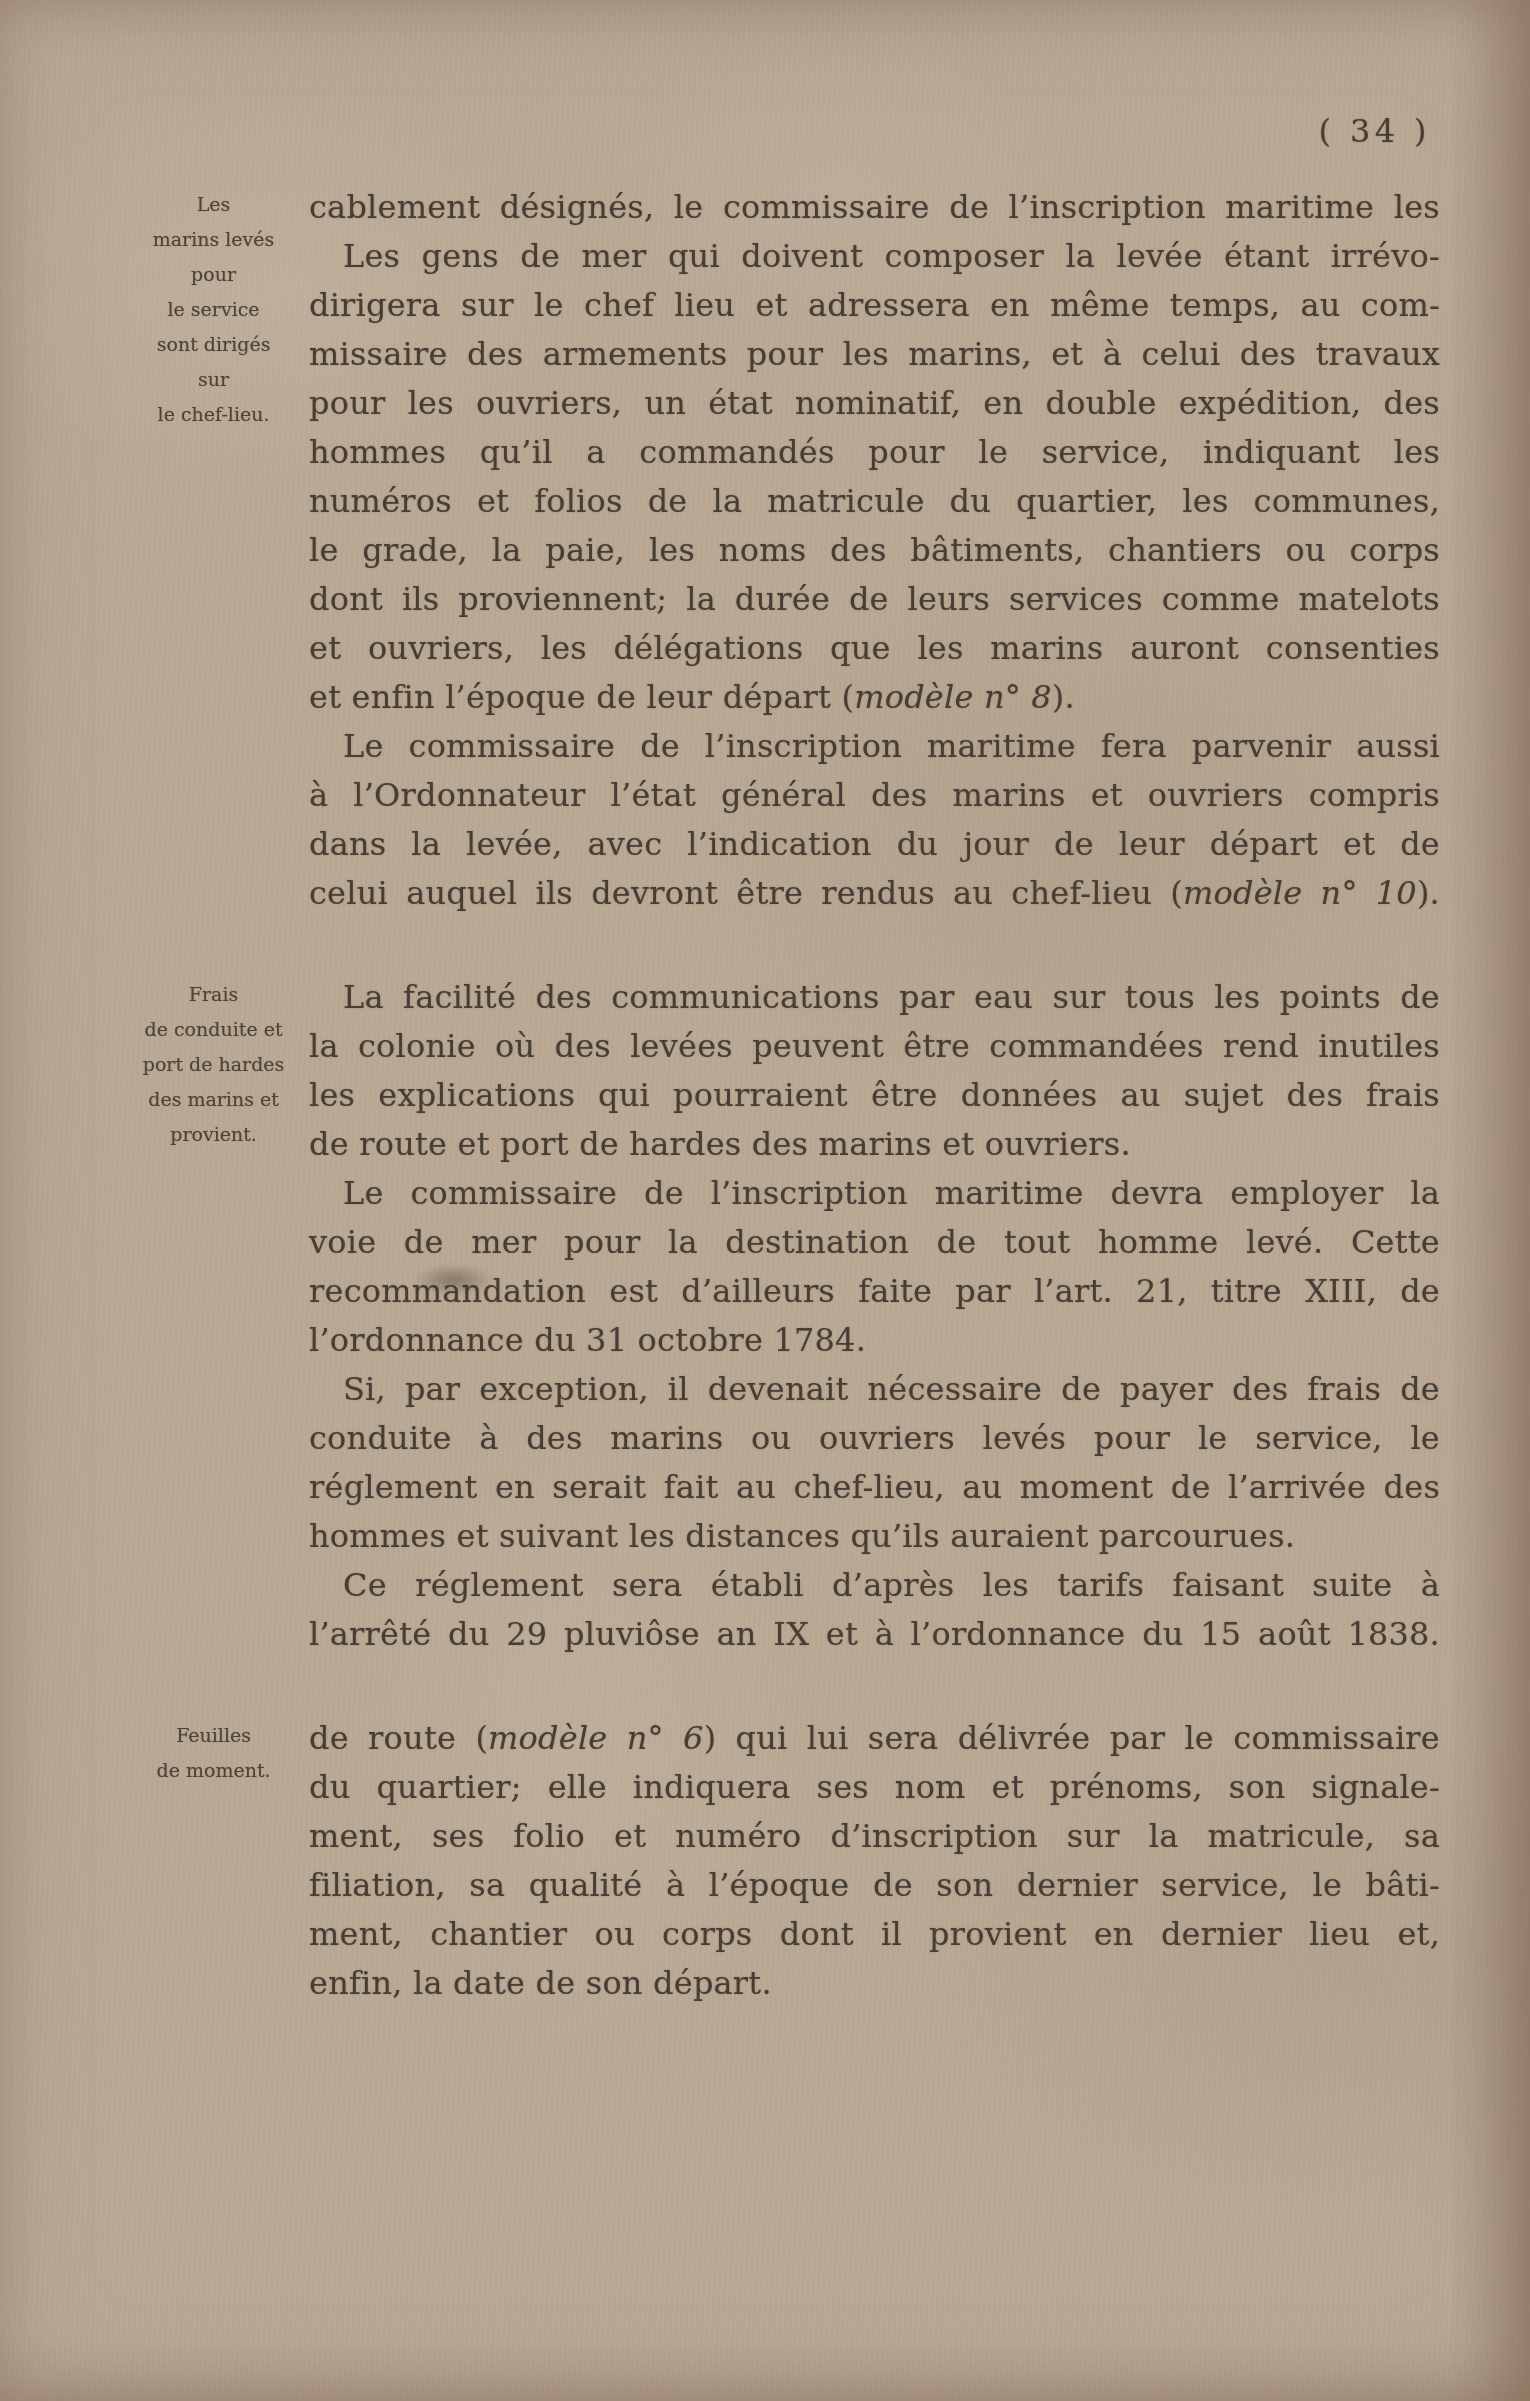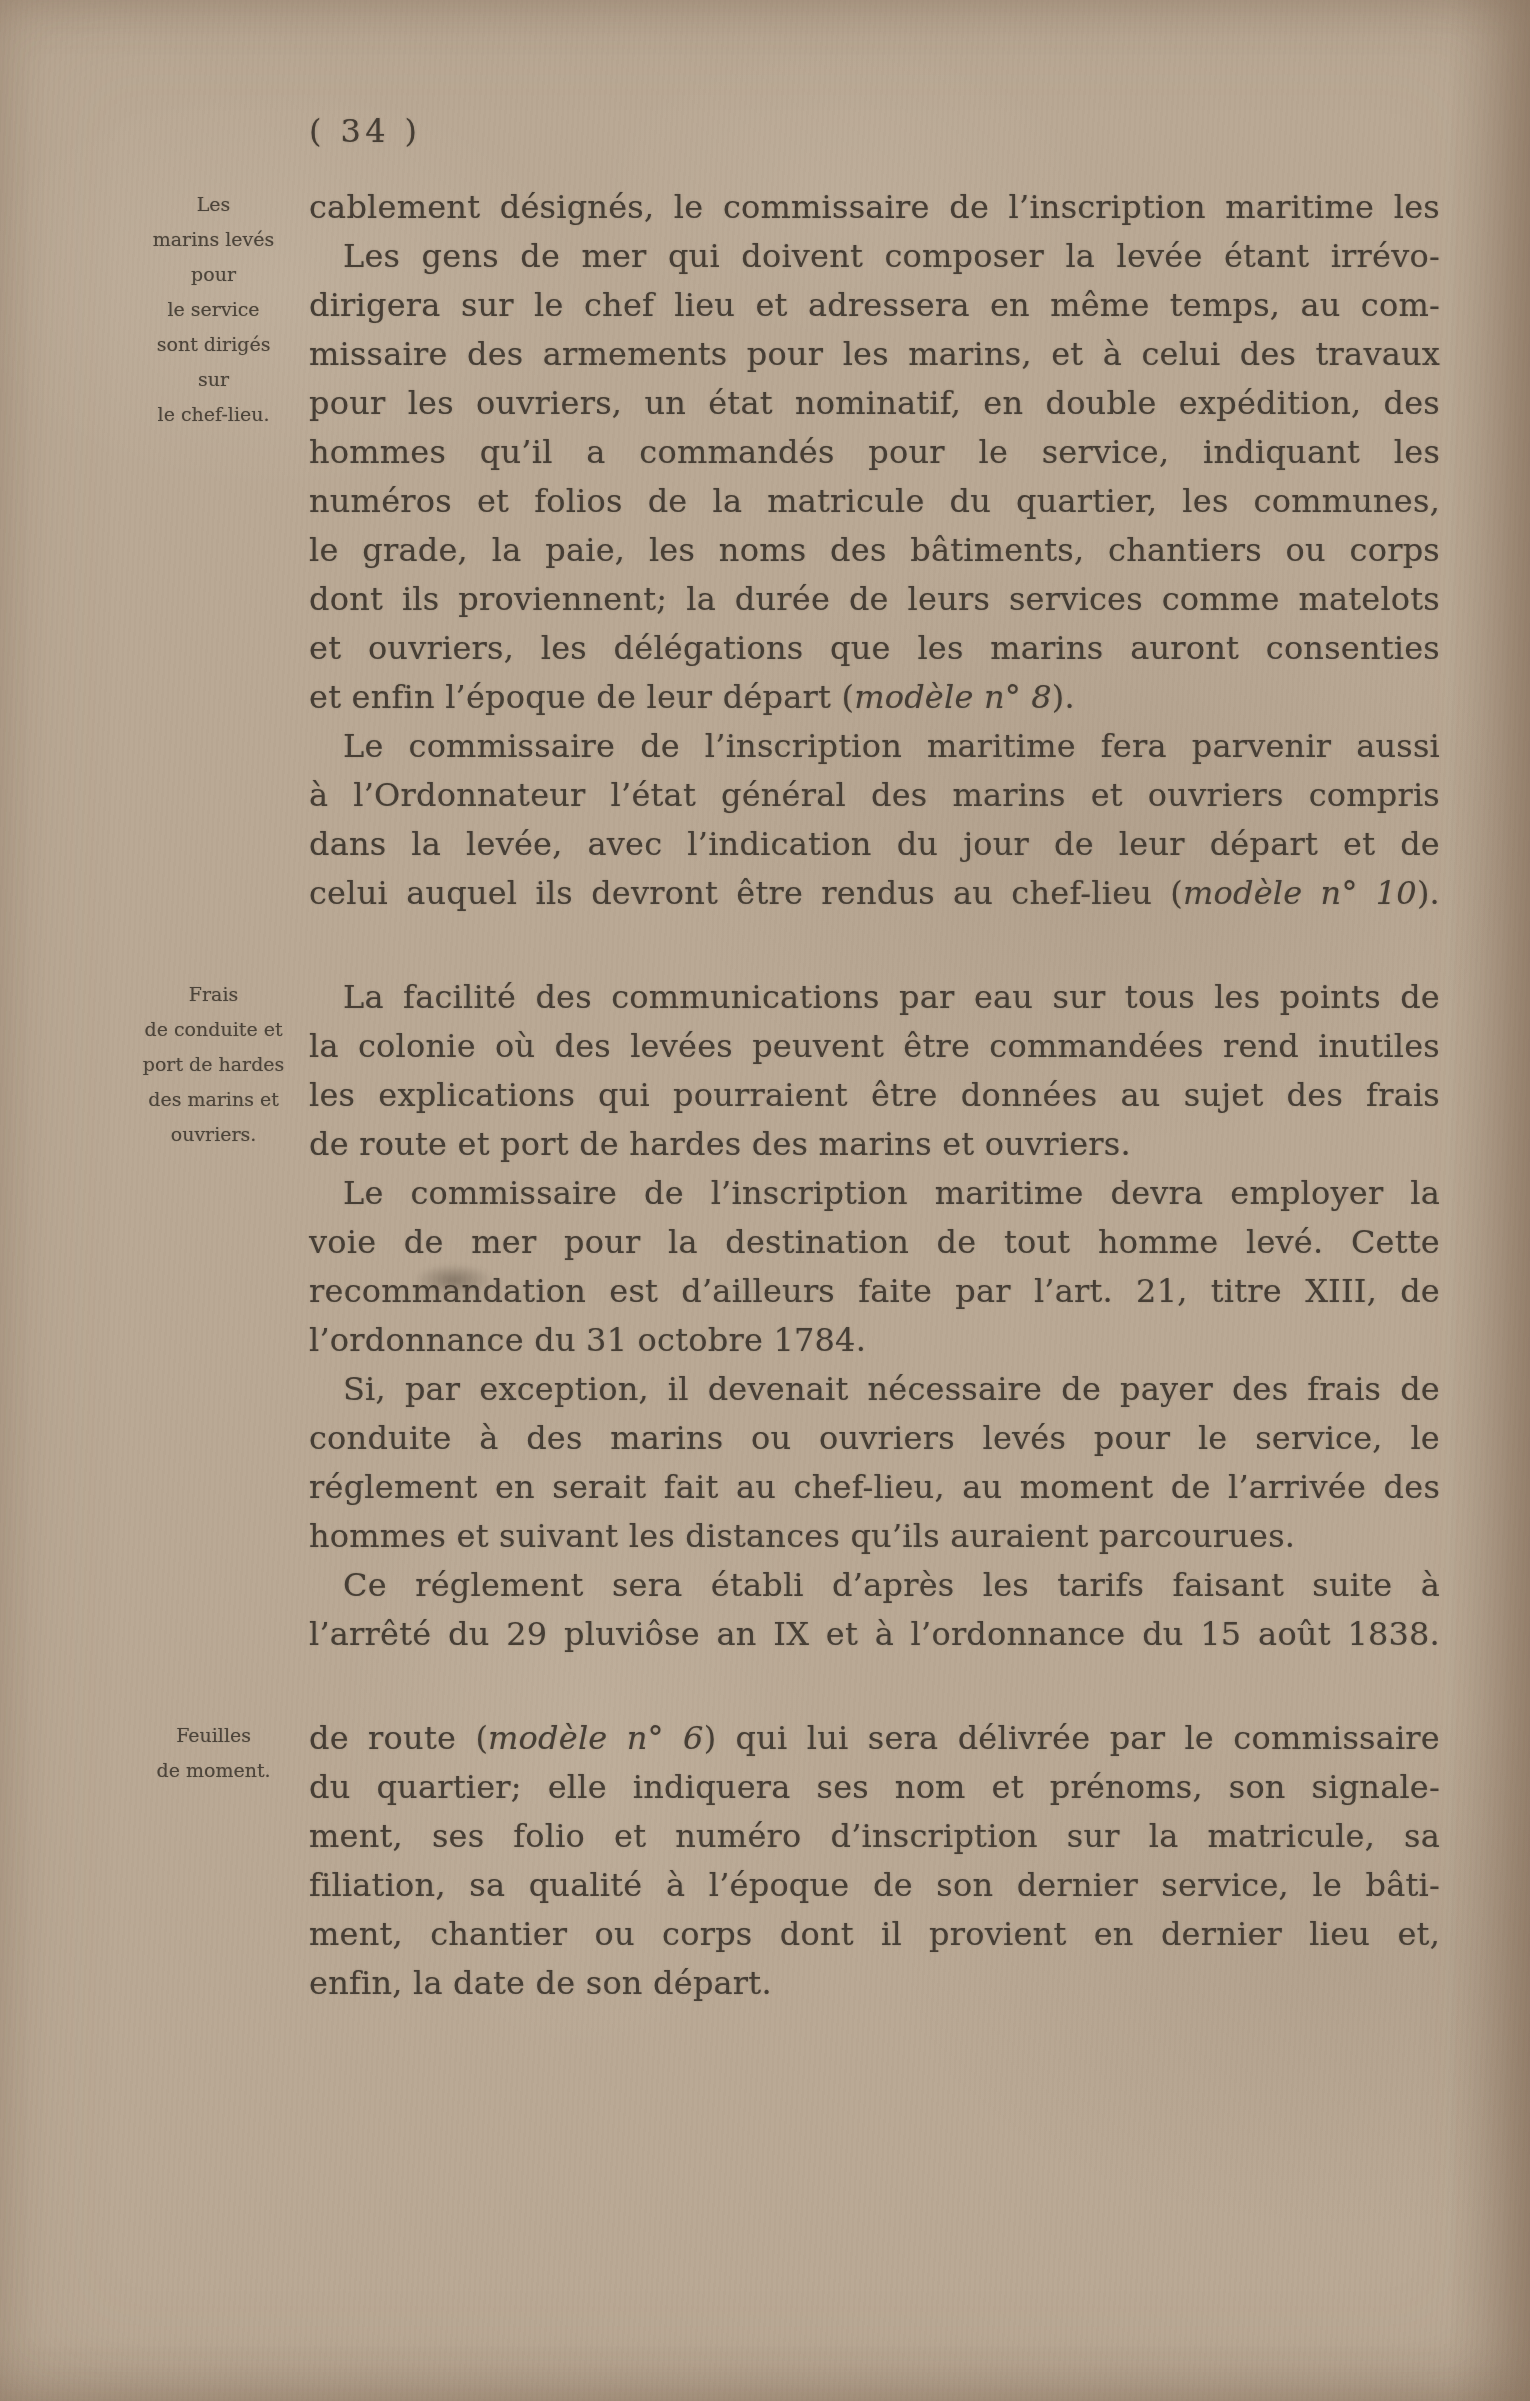--- a/index.html
+++ b/index.html
@@ -28,23 +28,23 @@
     box-shadow:
       inset -25px 0 52px rgba(115,90,70,0.30),
       inset 10.3px 0 37px rgba(120,98,78,0.14),
       inset 0 0 118px rgba(125,102,82,0.16);
     overflow:hidden;
     color:var(--ink);
   }
   .page-number{
     position:absolute;
     top:112px;
-    left:309px;
+    left:300px;
     width:1131px;
-    text-align:left;
+    text-align:right;
     font-size:32px;
     letter-spacing:4.4px;
     color:var(--ink);
     text-shadow:0 0 1.5px rgba(70,60,48,0.45);
   }
   .text-block{
     position:absolute;
     top:183px;
     left:0;
     width:1530px;
@@ -144,21 +144,21 @@
           <div class="ln j"><span>celui auquel ils devront être rendus au chef-lieu (</span><span class="it">modèle n° 10</span><span>).</span></div>
         </div>
       </div>
       <div class="row gap">
         <div class="note-col">
           <div class="margin-note">
             <div class="note-line">Frais</div>
             <div class="note-line">de conduite et</div>
             <div class="note-line">port de hardes</div>
             <div class="note-line">des marins et</div>
-            <div class="note-line">ouvriers.</div>
+            <div class="note-line">provient.</div>
           </div>
         </div>
         <div class="body-col">
           <div class="ln j ind"><span>La facilité des communications par eau sur tous les points de</span></div>
           <div class="ln j"><span>la colonie où des levées peuvent être commandées rend inutiles</span></div>
           <div class="ln j"><span>les explications qui pourraient être données au sujet des frais</span></div>
           <div class="ln"><span>de route et port de hardes des marins et ouvriers.</span></div>
         </div>
       </div>
       <div class="row">

